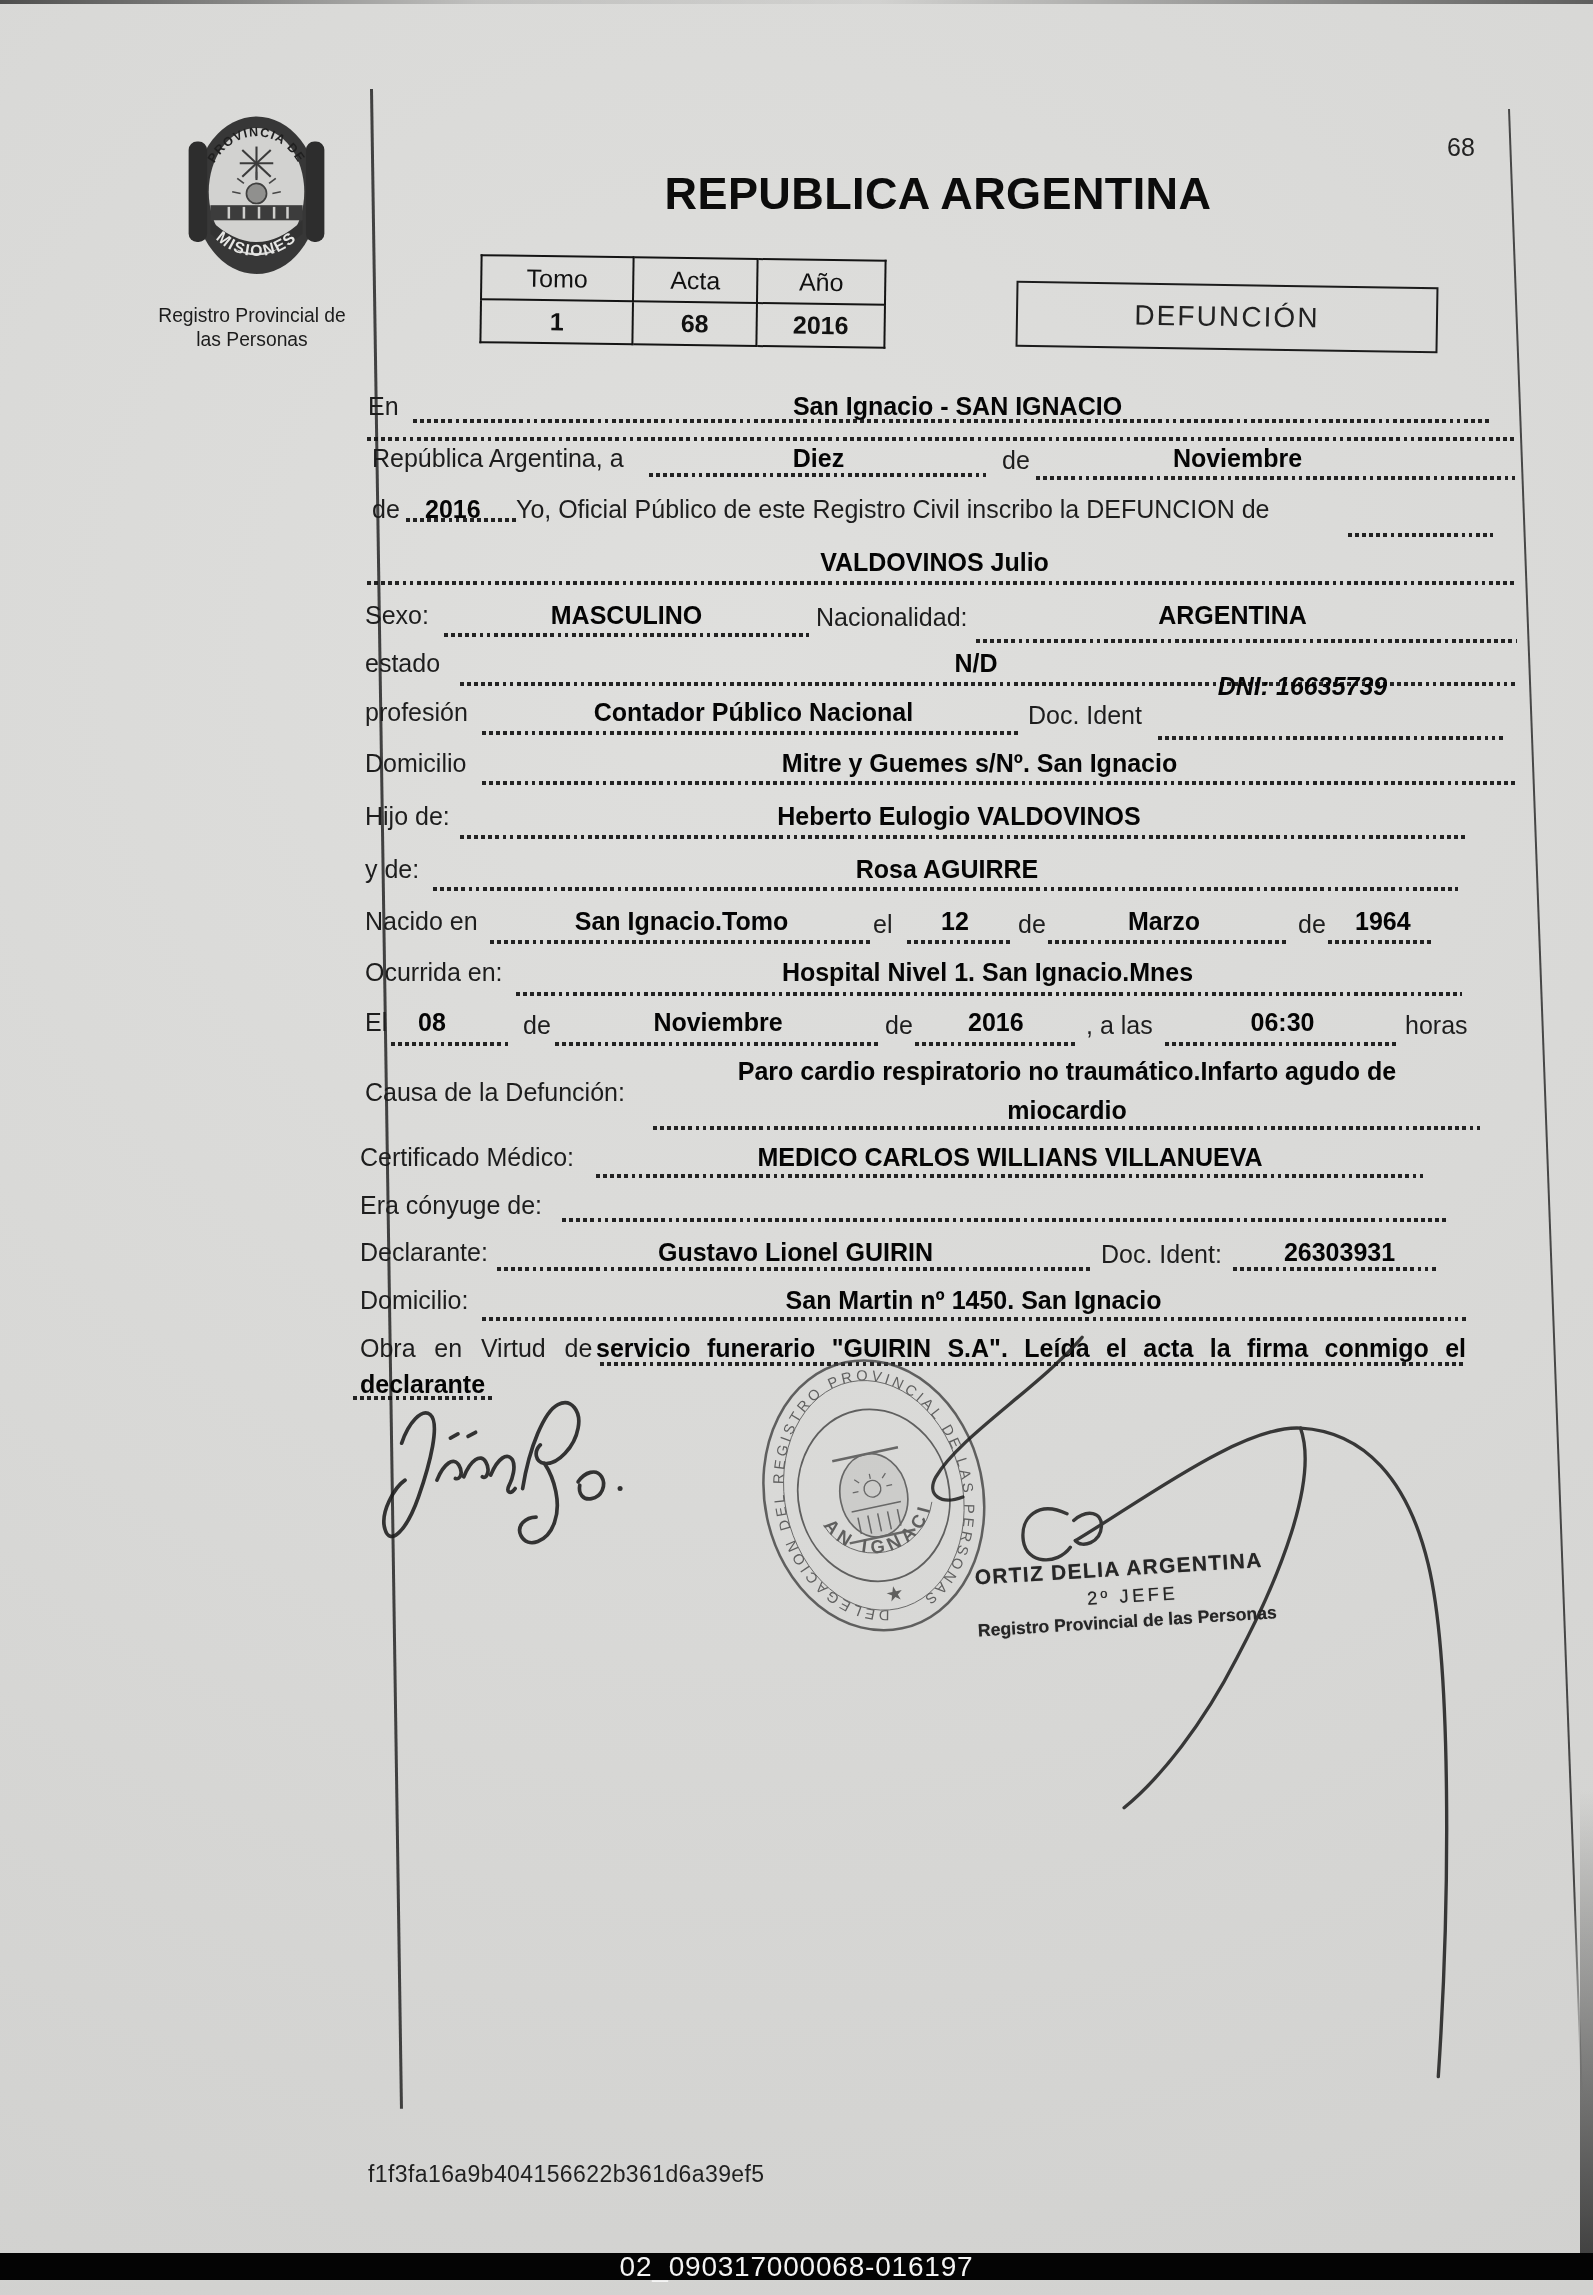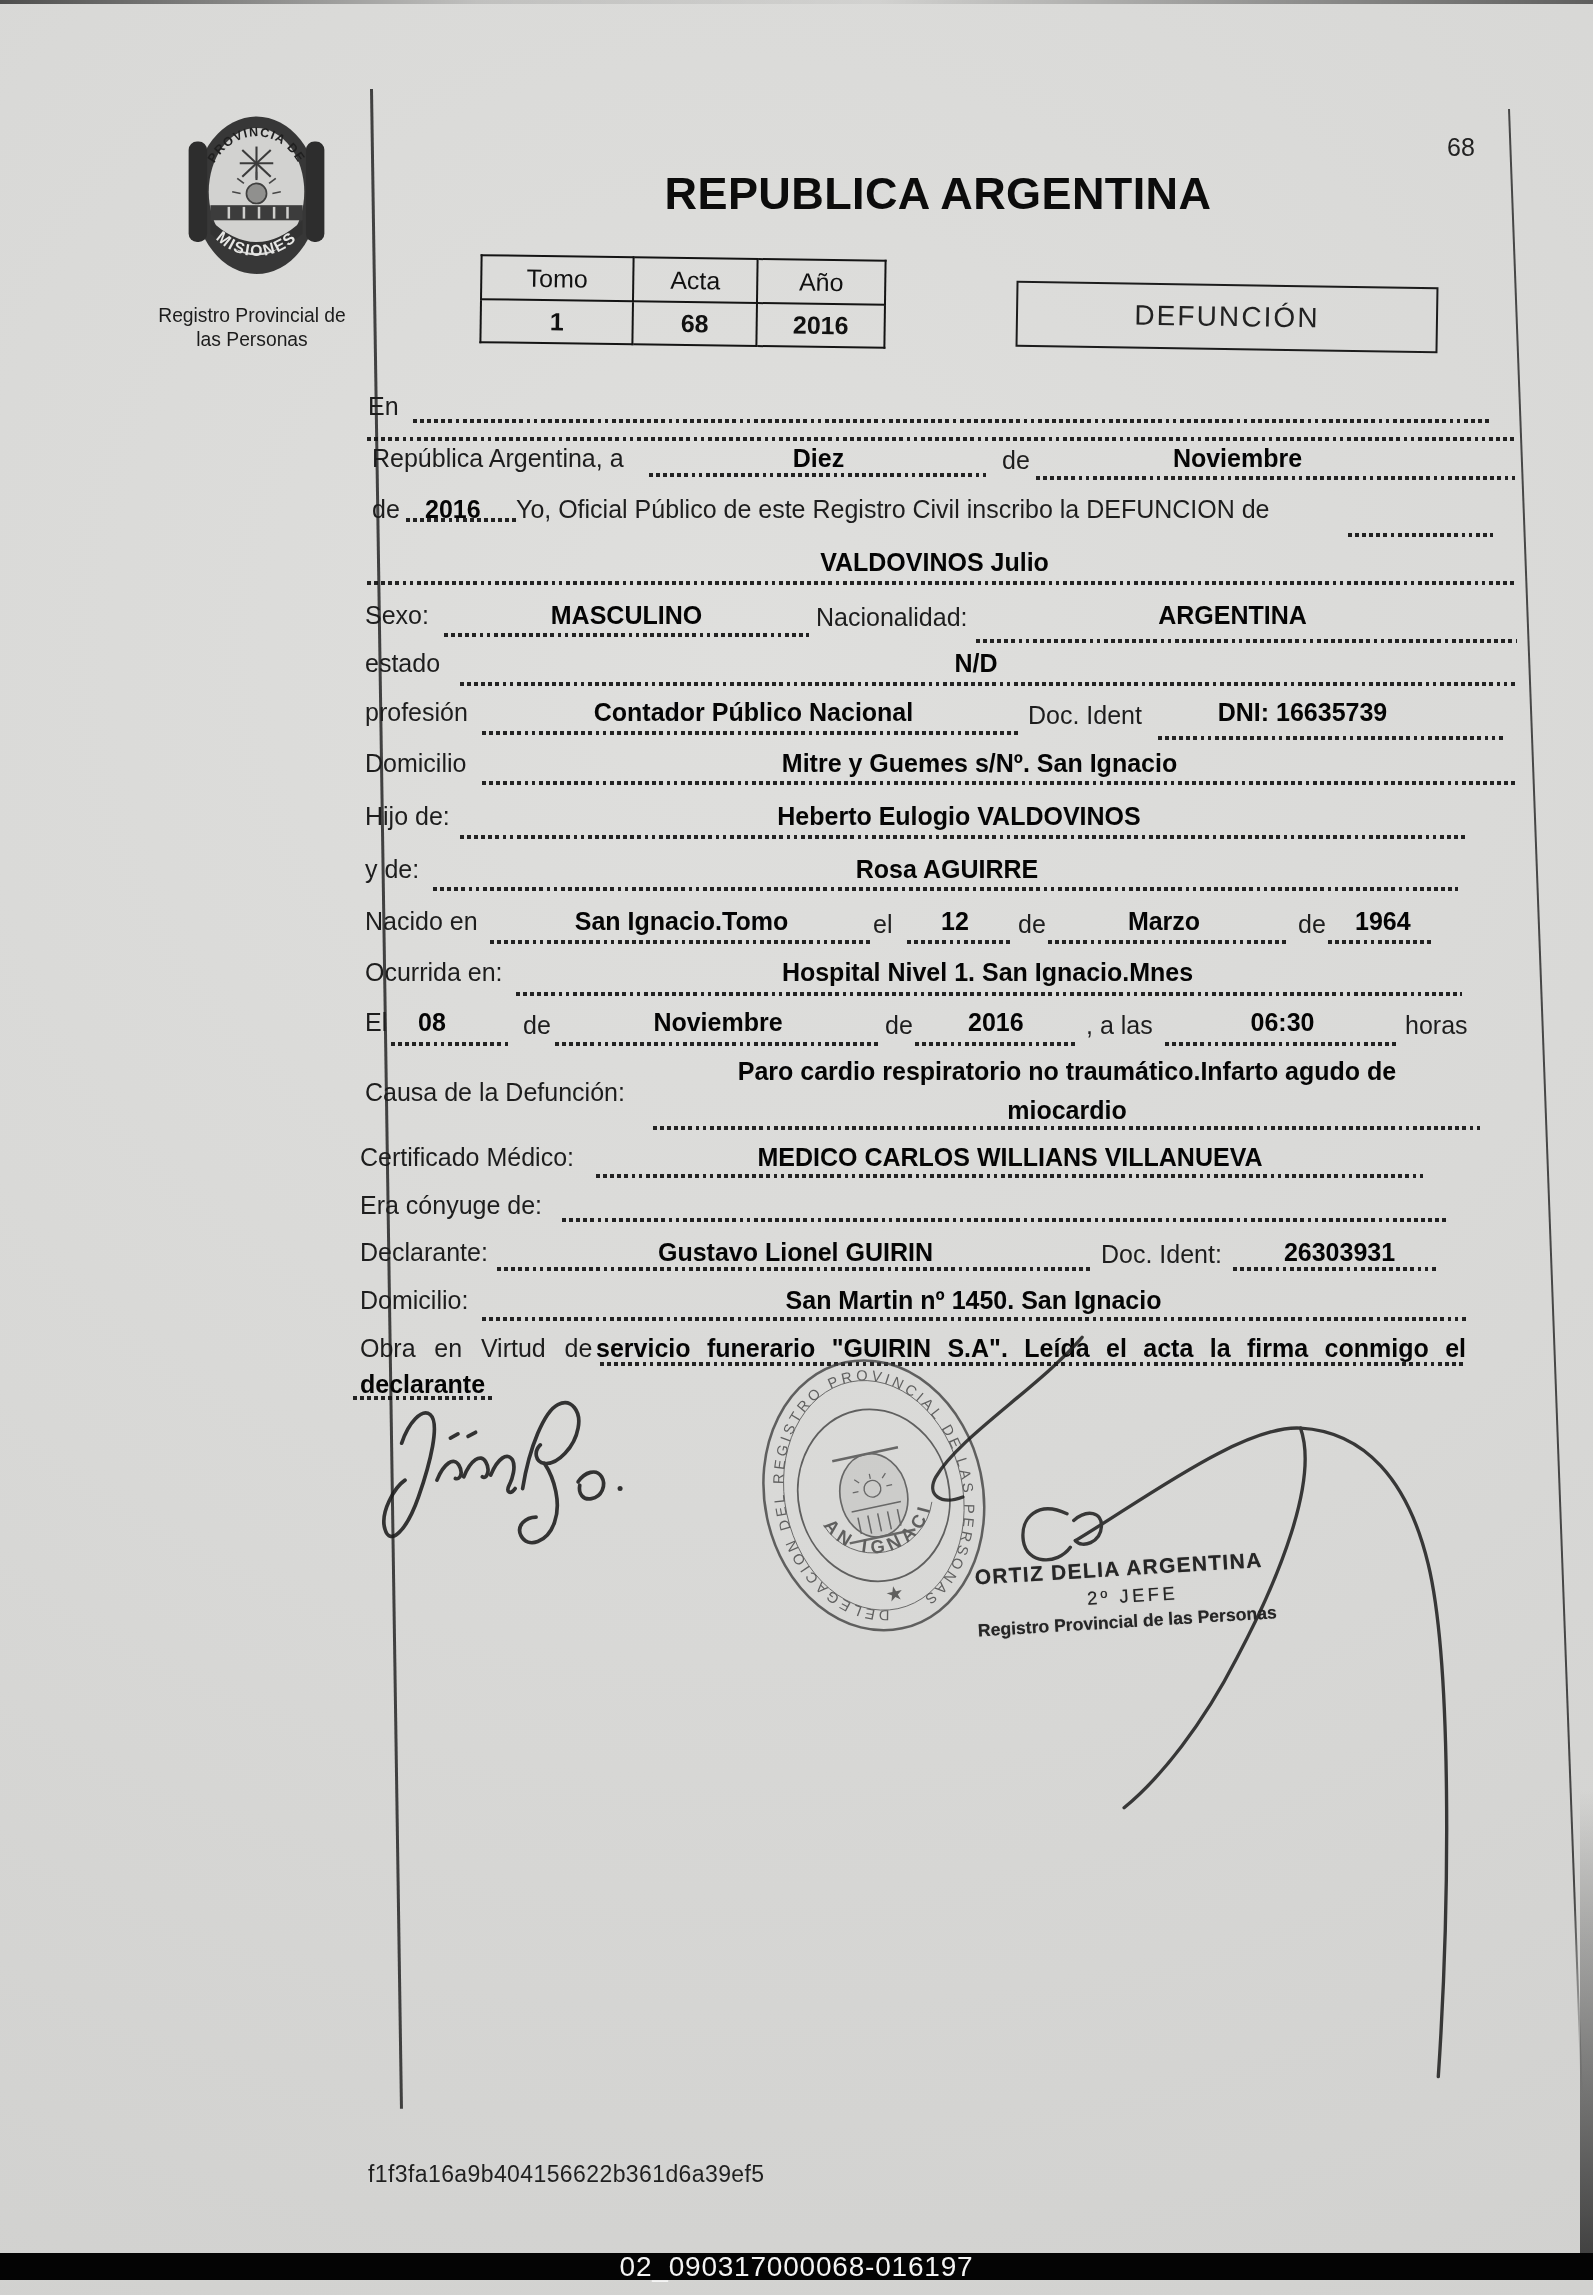--- a/index.html
+++ b/index.html
@@ -108,20 +108,21 @@
       <td>1</td>
       <td>68</td>
       <td>2016</td>
     </tr>
   </tbody>
     </table>
 
   <div class="defbox" style="left:1016px;top:284px;width:418px;height:62px;line-height:62px;">DEFUNCIÓN</div>
 
   <span class="lb" style="left:368px;top:392px;">En</span>
+  <span class="vl" style="left:420px;top:392px;width:1075px;">San Ignacio - SAN IGNACIO</span>
   <i class="dl" style="left:413px;top:419px;width:1079px;"></i>
   <i class="dl" style="left:367px;top:437px;width:1149px;"></i>
 
   <span class="lb" style="left:372px;top:444px;">República Argentina, a</span>
   <span class="vl" style="left:649px;top:444px;width:339px;">Diez</span>
   <span class="lb" style="left:1002px;top:446px;">de</span>
   <span class="vl" style="left:1036px;top:444px;width:403px;">Noviembre</span>
   <i class="dl" style="left:649px;top:473px;width:339px;"></i>
   <i class="dl" style="left:1036px;top:476px;width:481px;"></i>
 
@@ -141,21 +142,21 @@
   <i class="dl" style="left:444px;top:633px;width:365px;"></i>
   <i class="dl" style="left:976px;top:639px;width:541px;"></i>
 
   <span class="lb" style="left:365px;top:649px;">estado</span>
   <span class="vl" style="left:460px;top:649px;width:1032px;">N/D</span>
   <i class="dl" style="left:460px;top:682px;width:1057px;"></i>
 
   <span class="lb" style="left:365px;top:698px;">profesión</span>
   <span class="vl" style="left:482px;top:698px;width:543px;">Contador Público Nacional</span>
   <span class="lb" style="left:1028px;top:701px;">Doc. Ident</span>
-  <span class="vl" style="left:1158px;top:698px;width:289px;">DNI: 16635739</span>
+  <span class="vl" style="left:1158px;top:672px;width:289px;font-style:italic;">DNI: 16635739</span>
   <i class="dl" style="left:482px;top:731px;width:539px;"></i>
   <i class="dl" style="left:1158px;top:736px;width:346px;"></i>
 
   <span class="lb" style="left:365px;top:749px;">Domicilio</span>
   <span class="vl" style="left:482px;top:749px;width:995px;">Mitre y Guemes s/Nº. San Ignacio</span>
   <i class="dl" style="left:482px;top:781px;width:1034px;"></i>
 
   <span class="lb" style="left:365px;top:802px;">Hijo de:</span>
   <span class="vl" style="left:460px;top:802px;width:998px;">Heberto Eulogio VALDOVINOS</span>
   <i class="dl" style="left:460px;top:835px;width:1006px;"></i>

